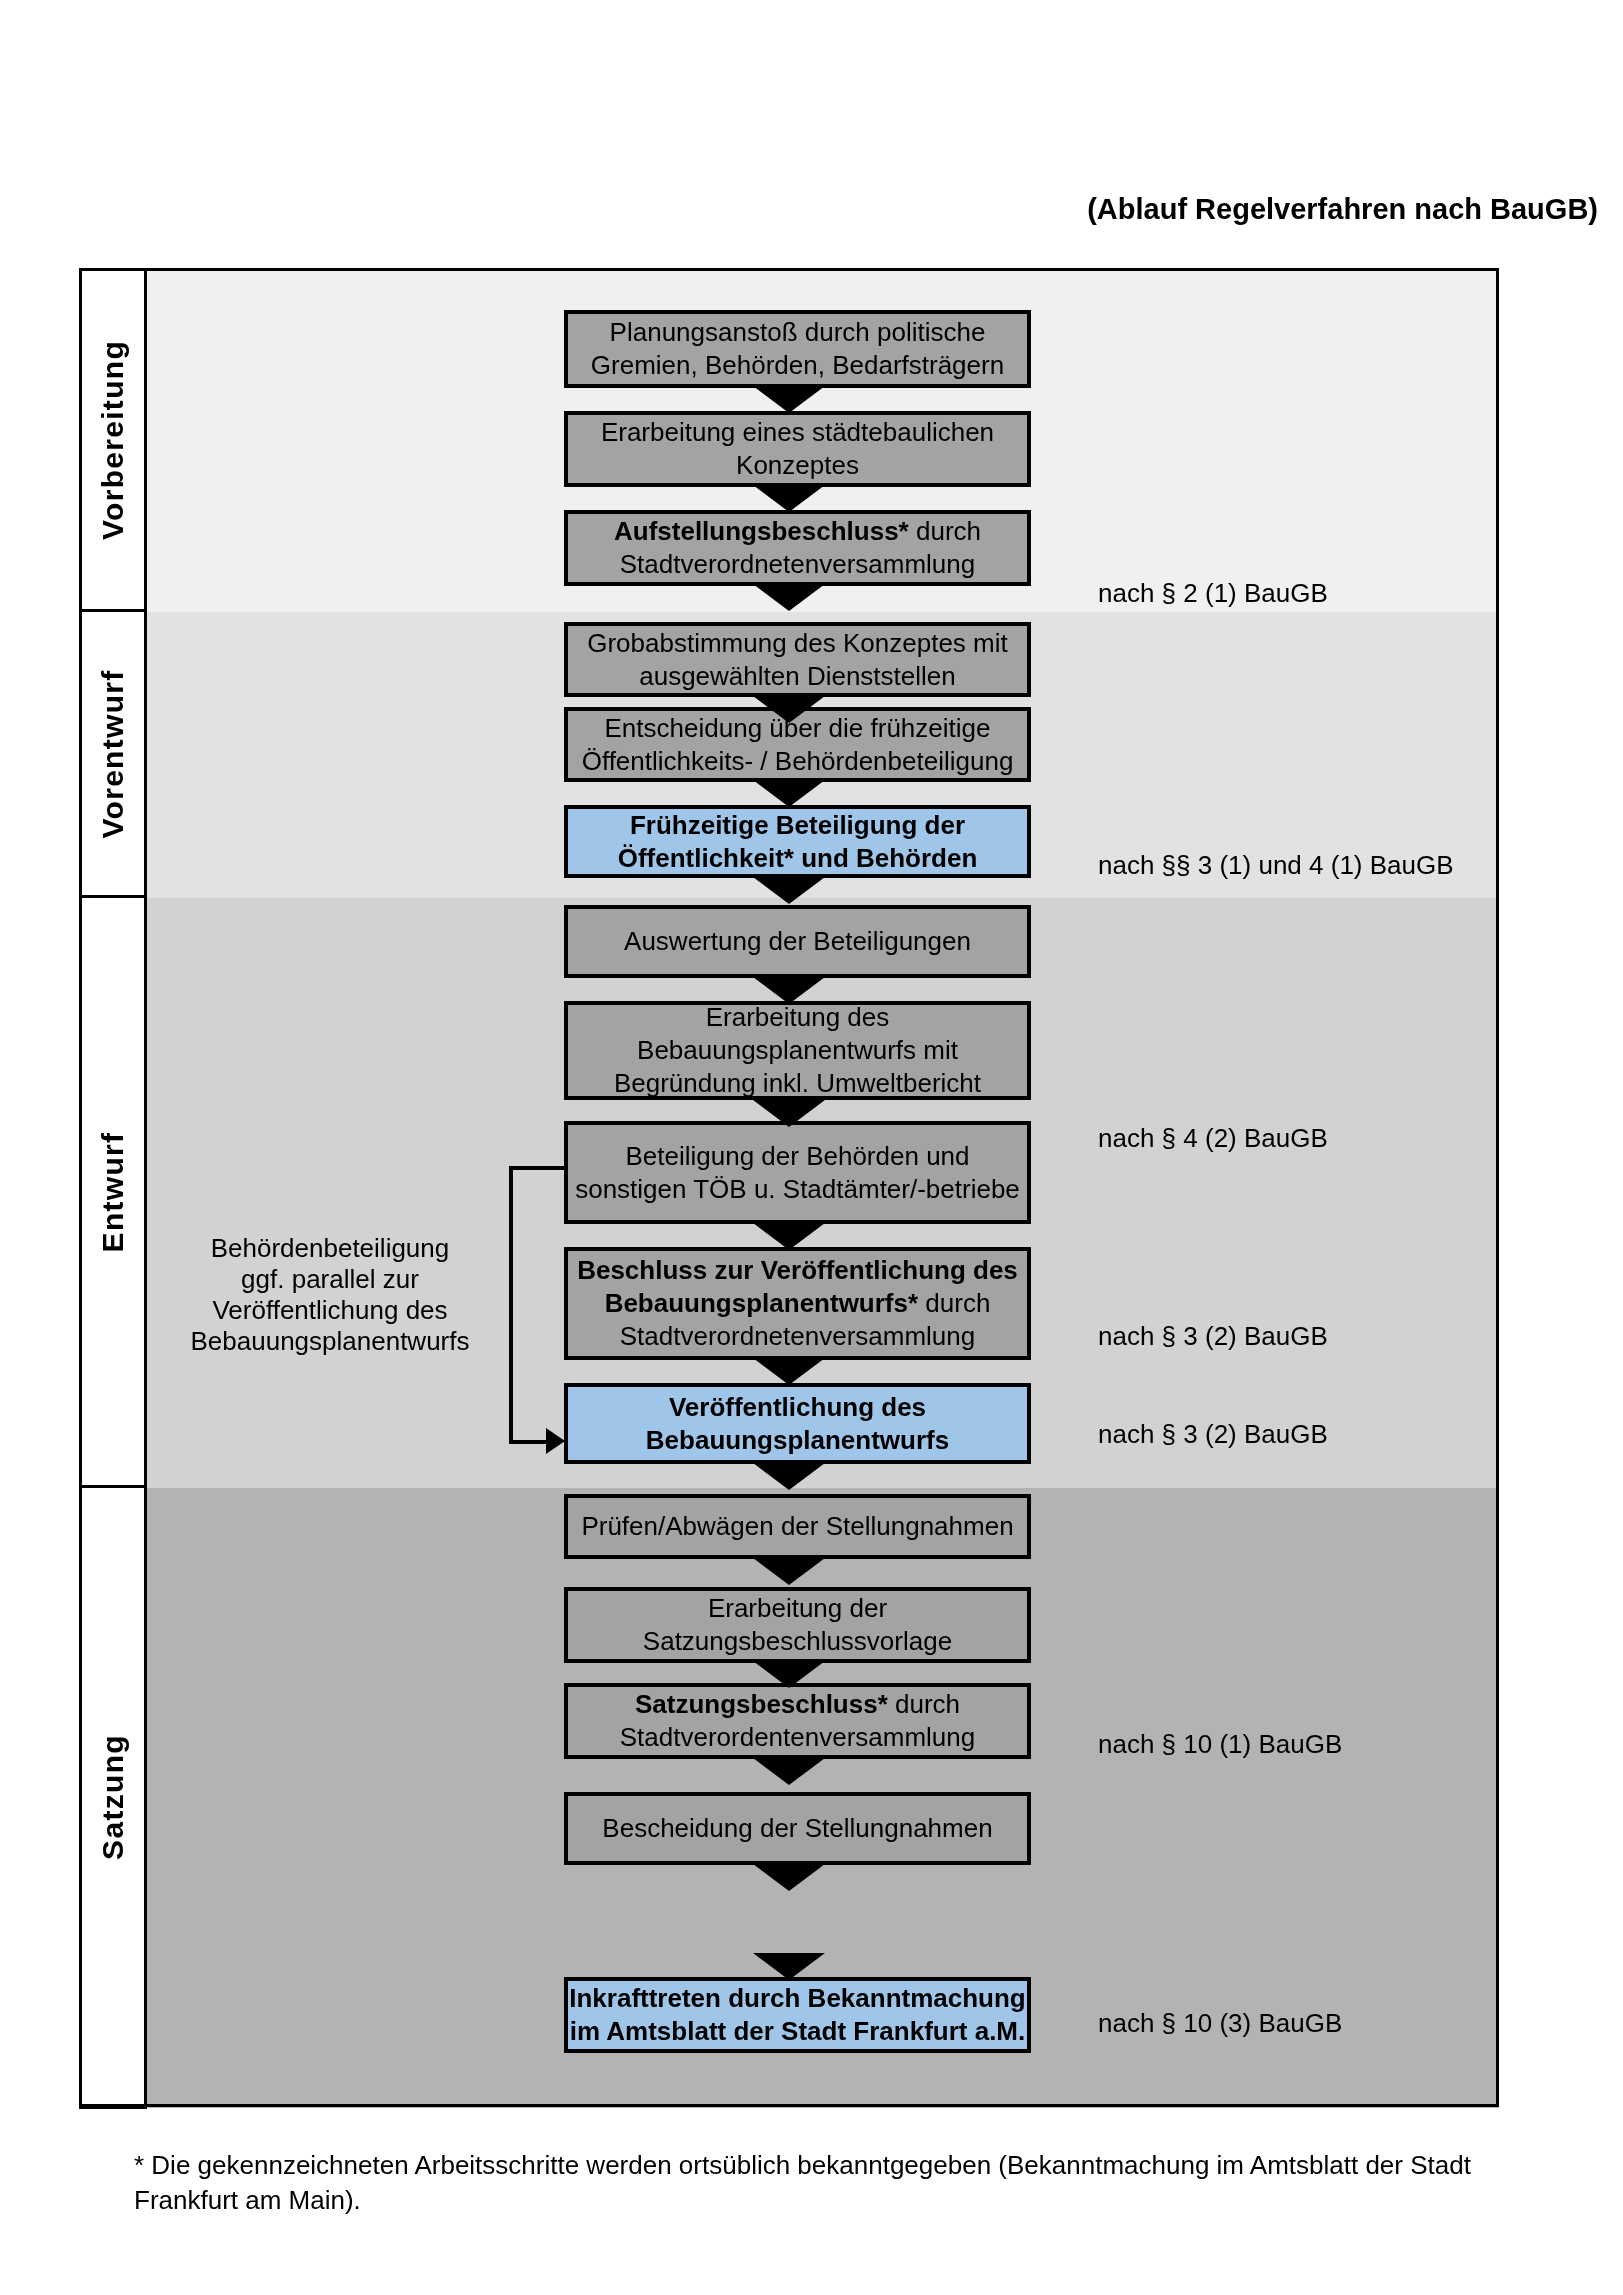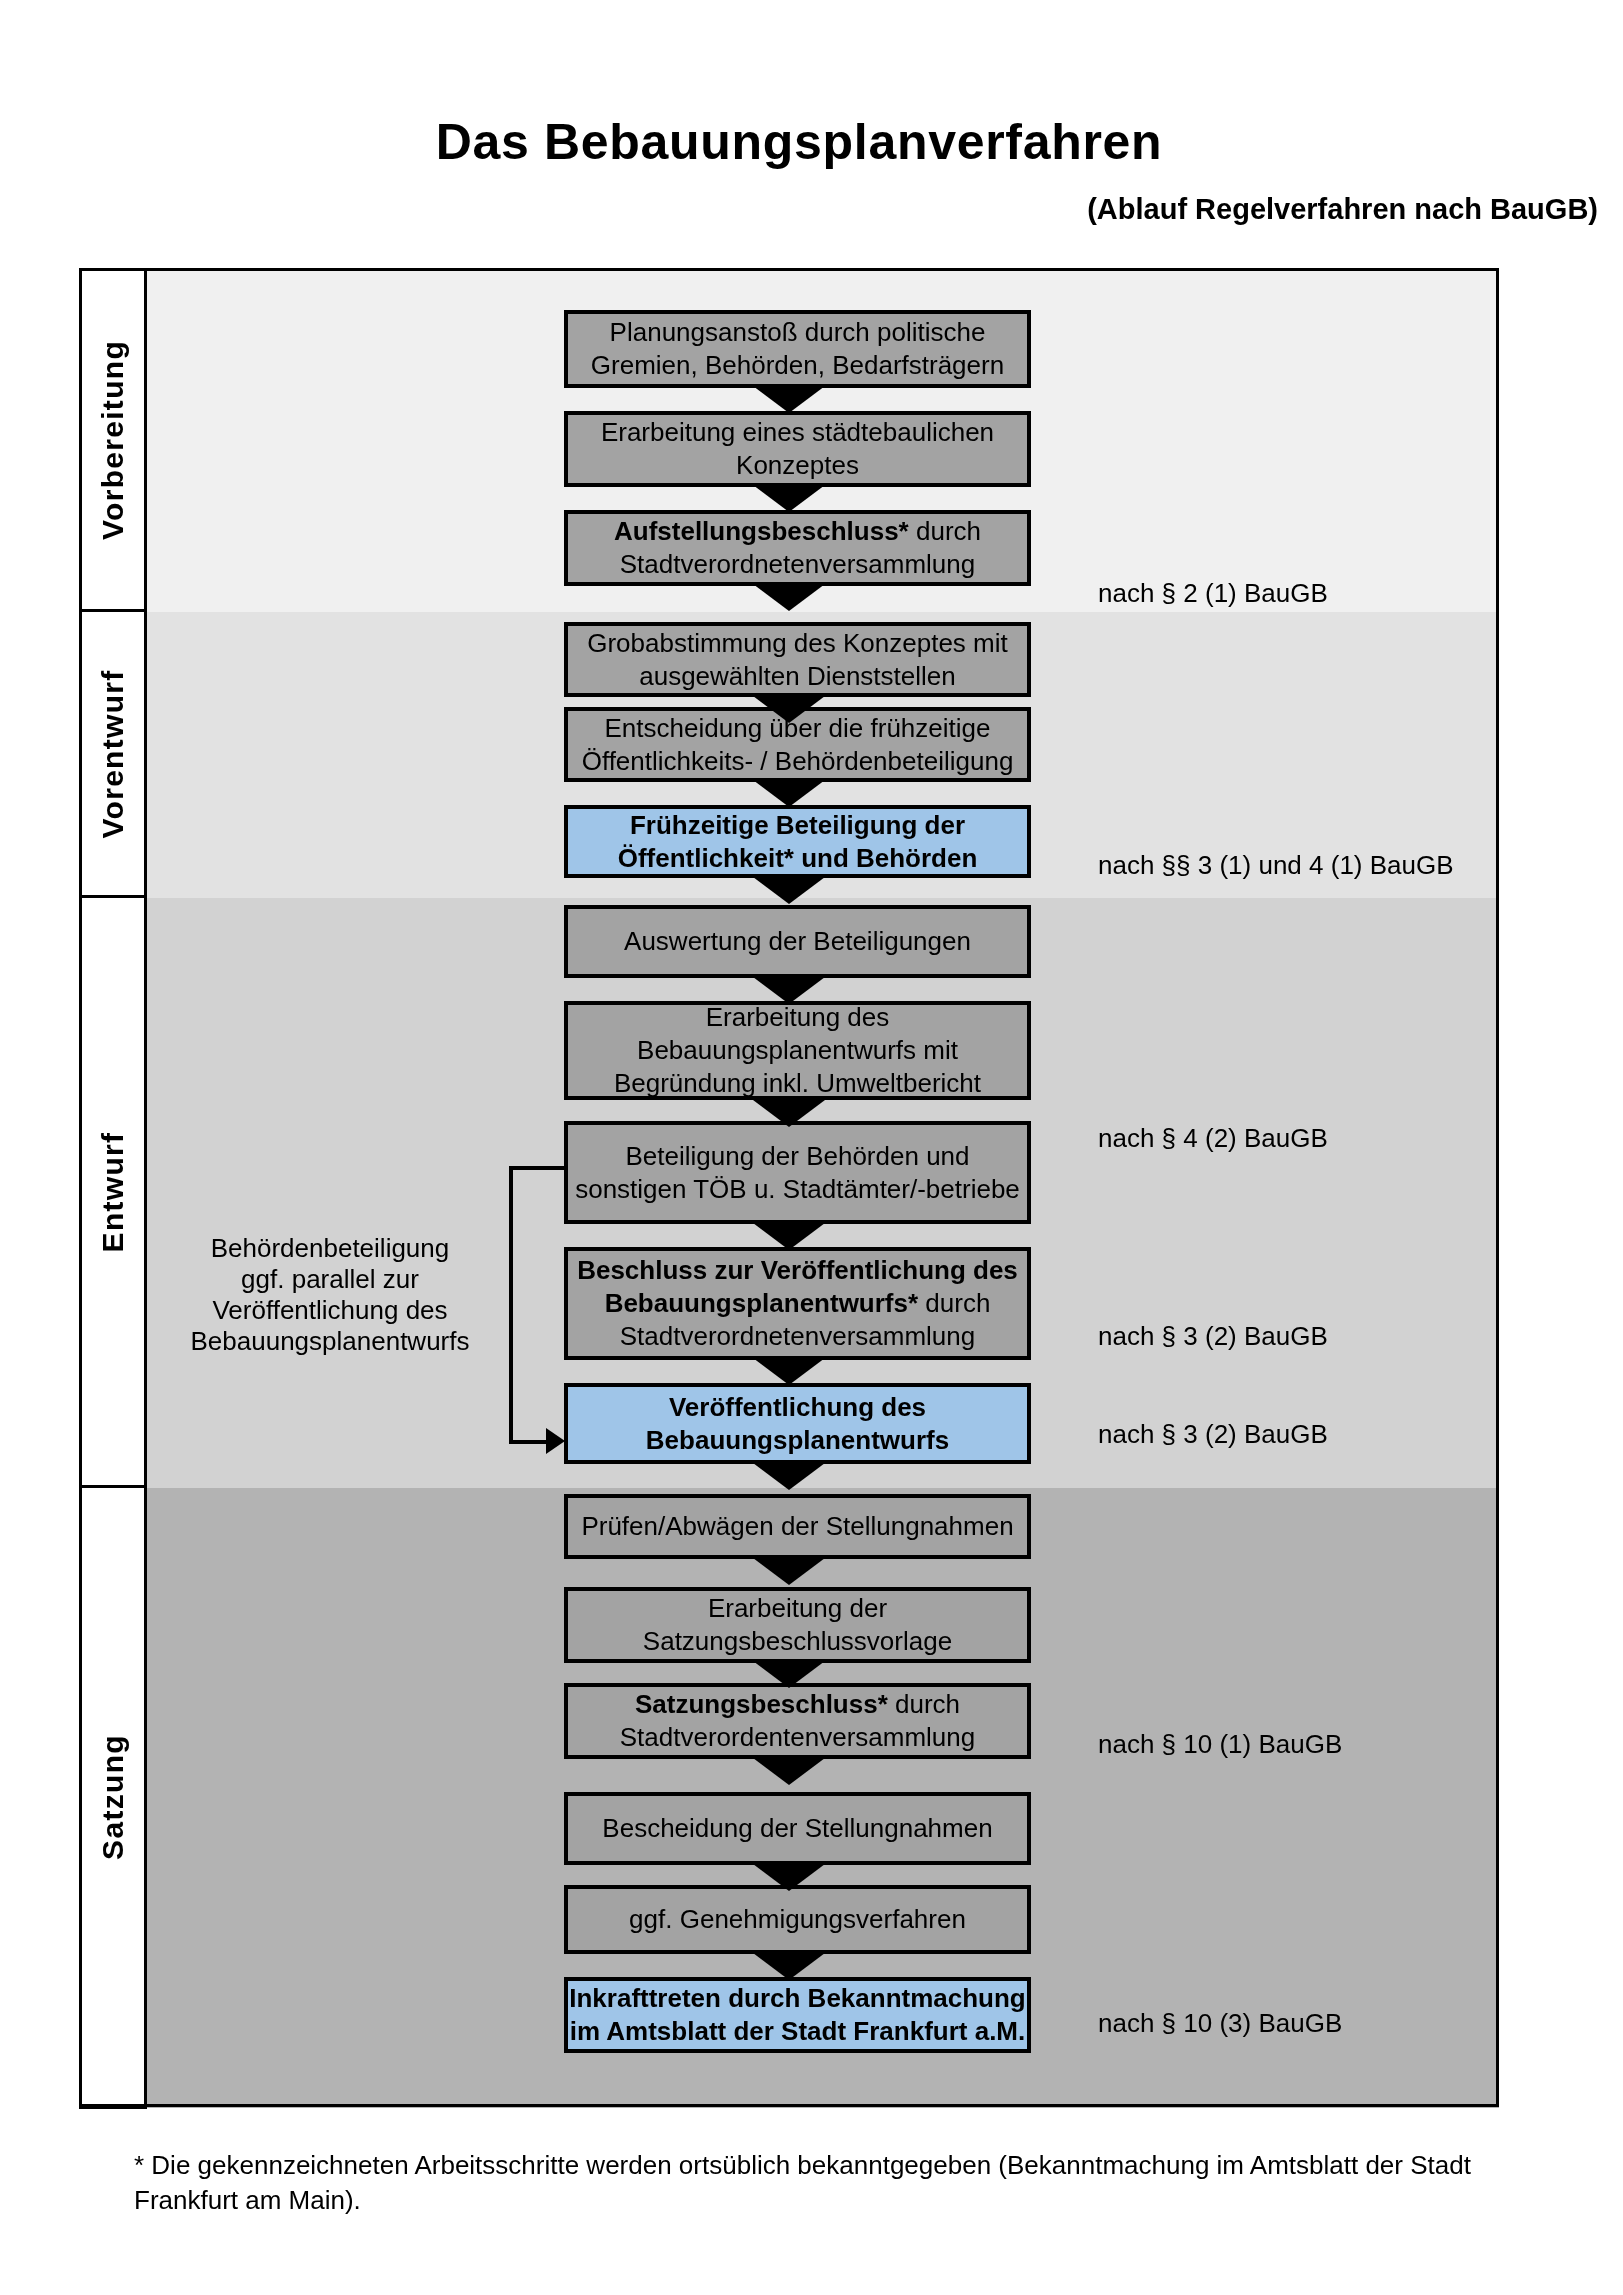--- a/index.html
+++ b/index.html
@@ -64,21 +64,20 @@
   .footnote{
     position:absolute;left:134px;top:2148px;width:1407px;z-index:2;
     font-size:26px;line-height:35px;text-align:left;
   }
 </style>
 </head>
 <body>
 
 <div class="page">
 
-  <div class="title">Das Bebauungsplanverfahren</div>
   <div class="subtitle">(Ablauf Regelverfahren nach BauGB)</div>
 
   <div class="band" style="top:268px;height:344px;background:#f0f0f0;"></div>
   <div class="band" style="top:612px;height:286px;background:#e2e2e2;"></div>
   <div class="band" style="top:898px;height:590px;background:#d2d2d2;"></div>
   <div class="band" style="top:1488px;height:620px;background:#b3b3b3;"></div>
 
   <div class="sidebar-cell first" style="top:268px;height:344px;">
     <span>Vorbereitung</span>
   </div>
@@ -150,23 +149,20 @@
   <div class="step" style="top:1587px;height:76px;">
       <div><span>Erarbeitung der</span></div>
       <div><span>Satzungsbeschlussvorlage</span></div>
     </div>
   <div class="step" style="top:1683px;height:76px;">
       <div><b>Satzungsbeschluss*</b><span> durch</span></div>
       <div><span>Stadtverordentenversammlung</span></div>
     </div>
   <div class="step" style="top:1792px;height:73px;">
       <div><span>Bescheidung der Stellungnahmen</span></div>
-    </div>
-  <div class="step" style="top:1885px;height:69px;">
-      <div><span>ggf. Genehmigungsverfahren</span></div>
     </div>
   <div class="step blue" style="top:1977px;height:76px;">
       <div><b>Inkrafttreten</b><span> durch Bekanntmachung</span></div>
       <div><span>im Amtsblatt der Stadt Frankfurt a.M.</span></div>
     </div>
 
   <div class="arrow" style="top:386px;"></div>
   <div class="arrow" style="top:485px;"></div>
   <div class="arrow" style="top:584px;"></div>
   <div class="arrow" style="top:696px;"></div>

